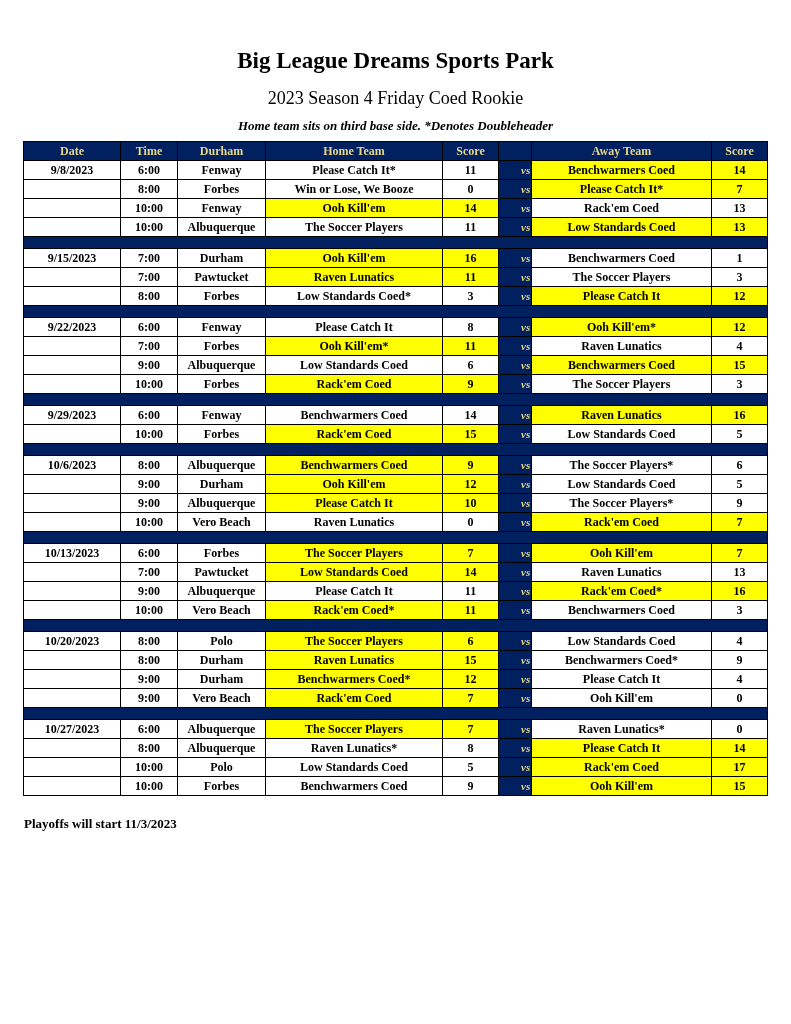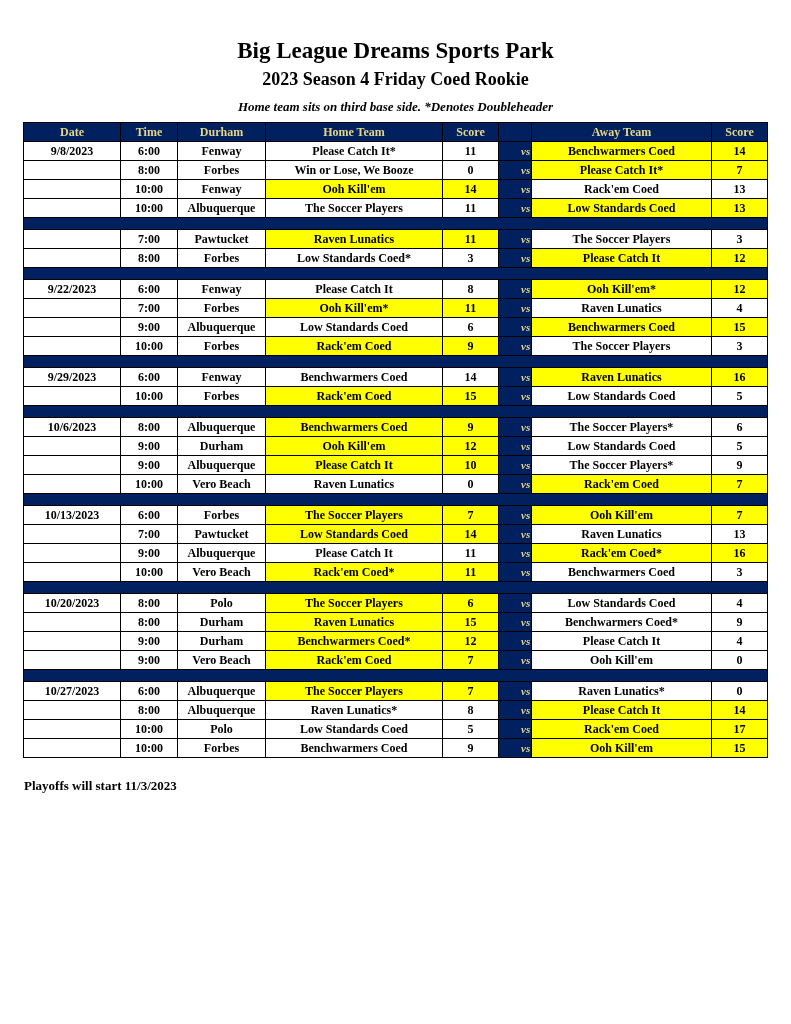--- a/index.html
+++ b/index.html
@@ -9,26 +9,26 @@
     height: 1024px;
     background: #ffffff;
     font-family: "Liberation Serif", serif;
     overflow: hidden;
     color: #000;
   }
   .title {
     text-align: center;
     font-weight: bold;
     font-size: 23px;
-    margin: 4px;
+    margin: 14px;
     padding-top: 34px;
   }
   .subtitle {
     text-align: center;
-    font-weight: bold;
+    font-weight: normal;
     font-size: 18px;
     margin: 5px 0 0;
   }
   .note {
     text-align: center;
     font-weight: bold;
     font-style: italic;
     font-size: 13px;
     margin: 9px 0 7px;
   }
@@ -144,20 +144,30 @@
           <td class="team">The Soccer Players</td>
           <td class="score">11</td>
           <td class="vs">vs</td>
           <td class="team win">Low Standards Coed</td>
           <td class="score win">13</td>
         </tr>
         <tr class="separator">
           <td colspan="8"></td>
         </tr>
         <tr>
+          <td class="date">9/15/2023</td>
+          <td class="time">7:00</td>
+          <td class="replica">Durham</td>
+          <td class="team win">Ooh Kill'em</td>
+          <td class="score win">16</td>
+          <td class="vs">vs</td>
+          <td class="team">Benchwarmers Coed</td>
+          <td class="score">1</td>
+        </tr>
+        <tr>
           <td class="date"></td>
           <td class="time">7:00</td>
           <td class="replica">Pawtucket</td>
           <td class="team win">Raven Lunatics</td>
           <td class="score win">11</td>
           <td class="vs">vs</td>
           <td class="team">The Soccer Players</td>
           <td class="score">3</td>
         </tr>
         <tr>

